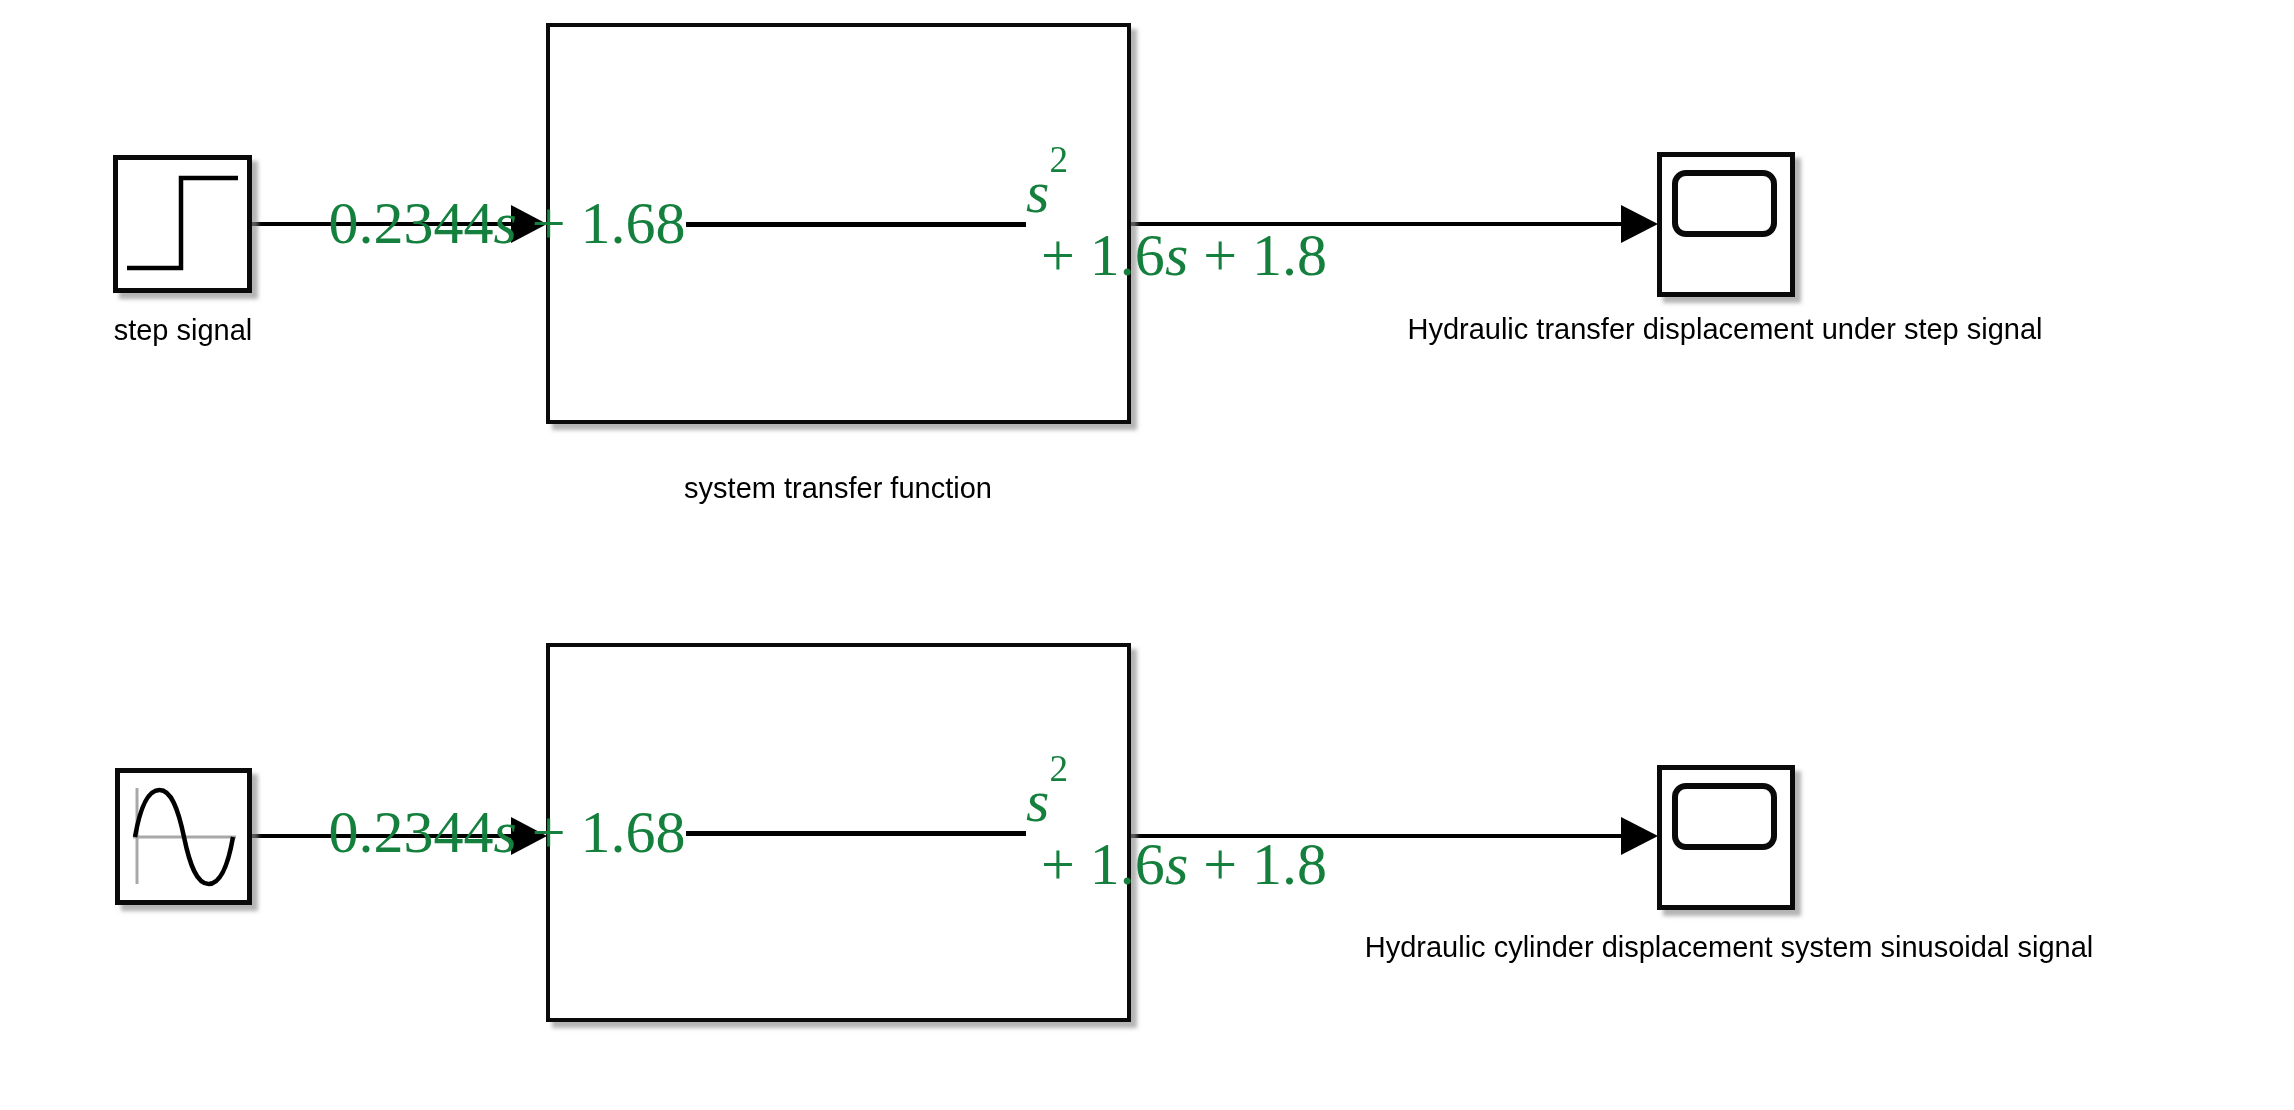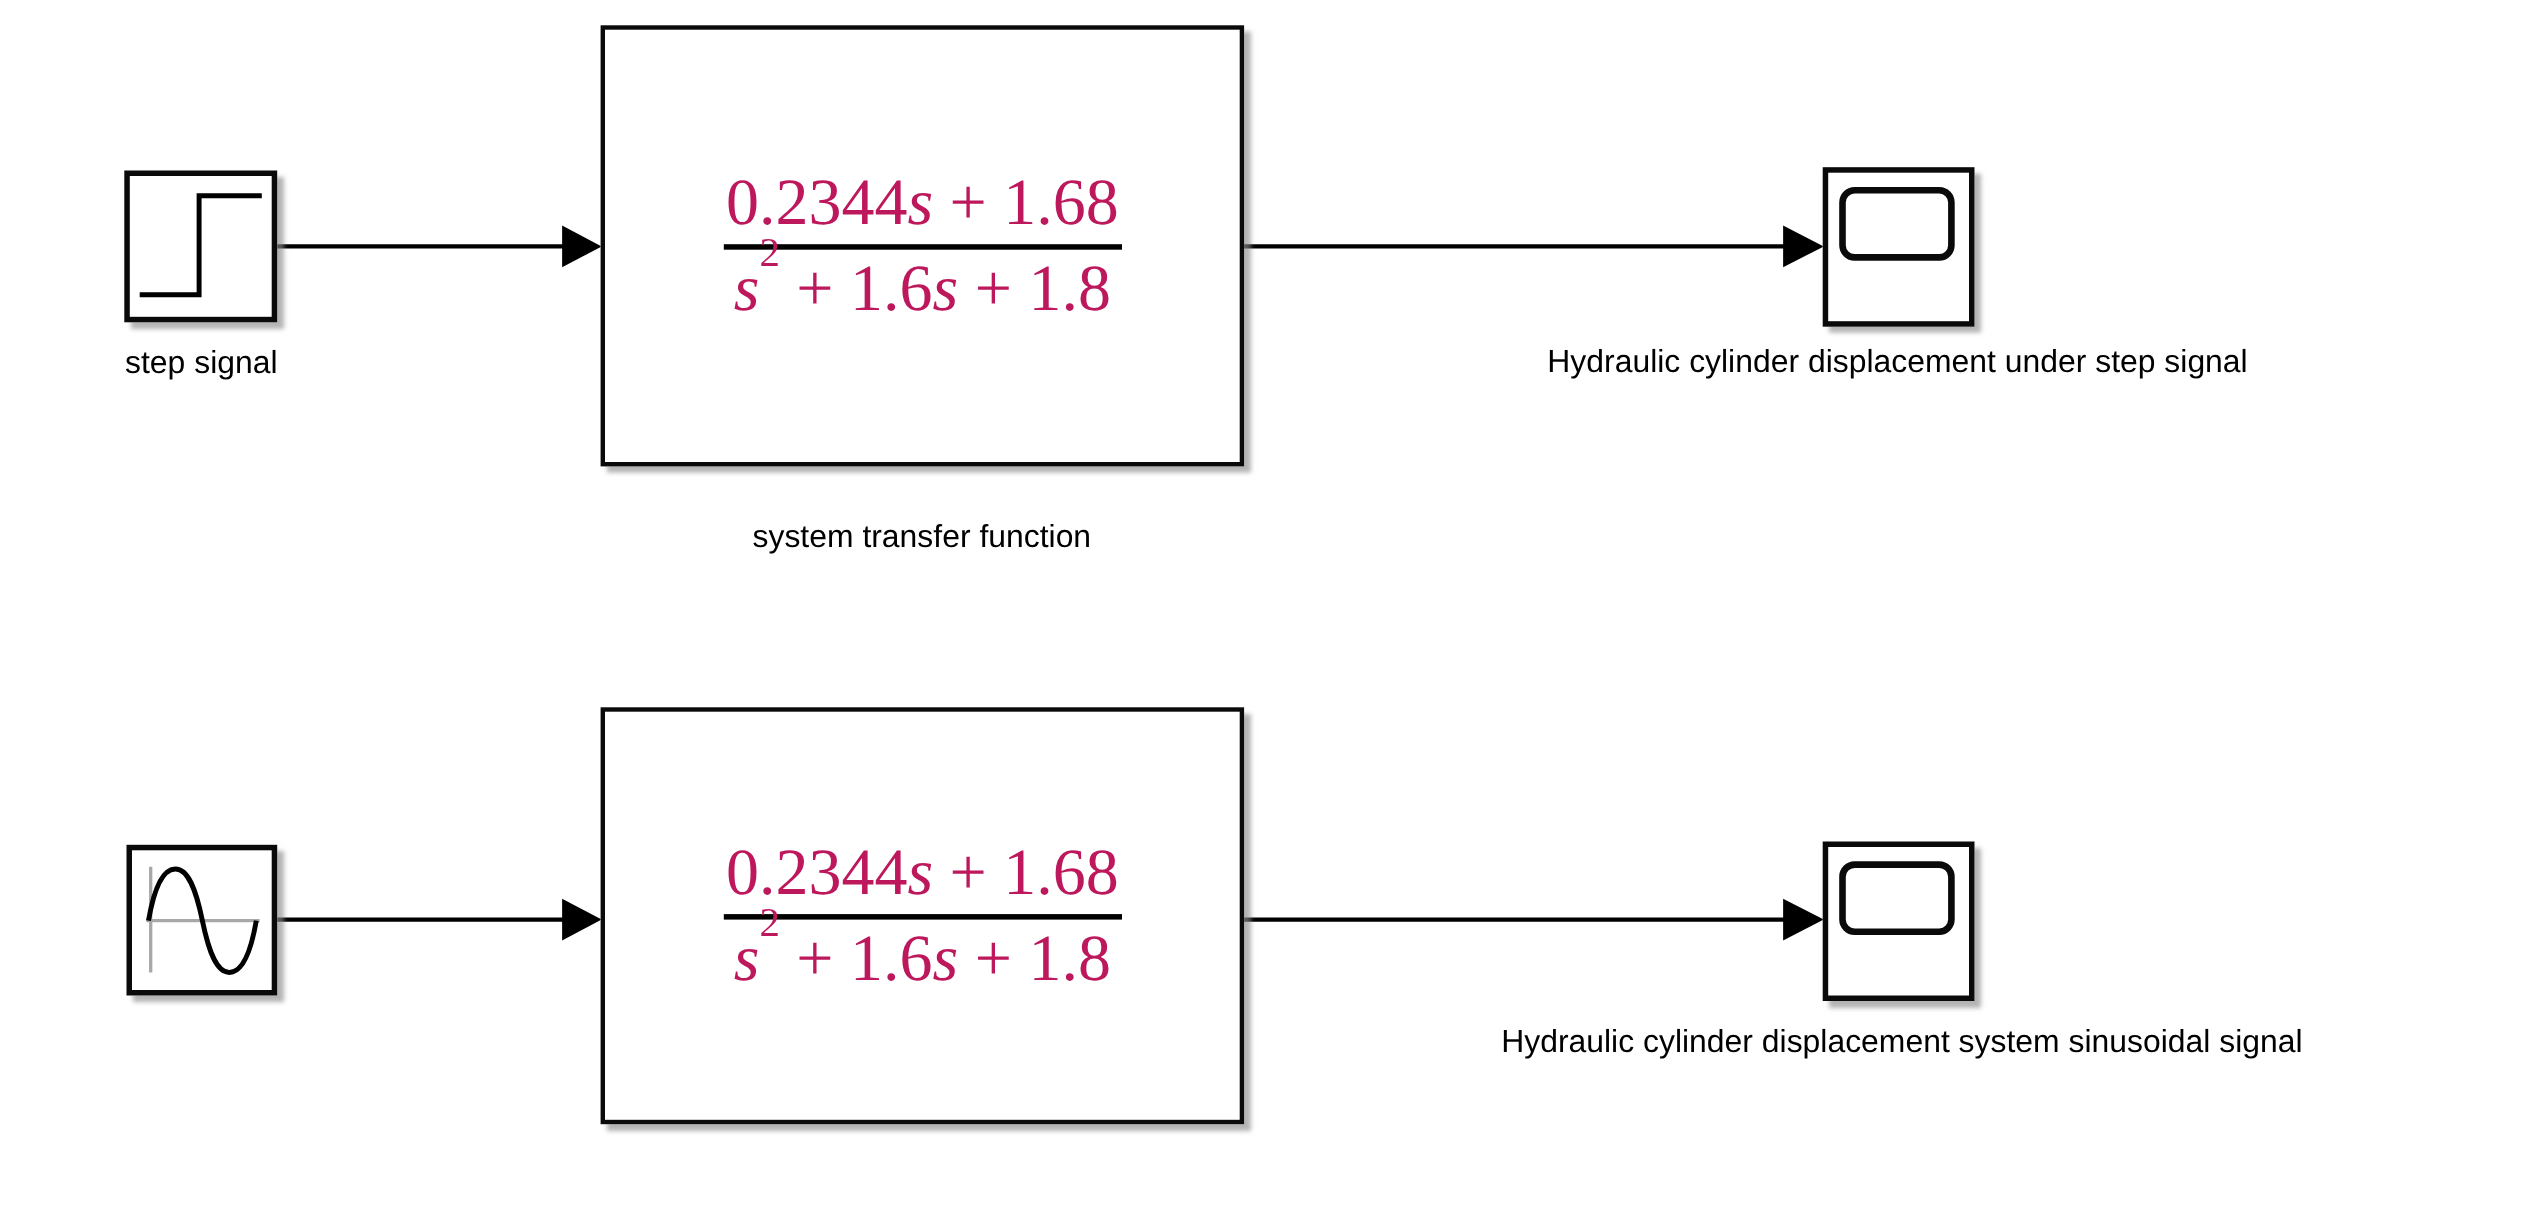--- a/index.html
+++ b/index.html
@@ -32,25 +32,25 @@
     position: absolute;
     left: 10px; top: 13px;
     width: 93px; height: 55px;
     border: 6px solid #0a0a0a;
     border-radius: 14px;
     background: #ffffff;
   }
 
   .frac {
     display: flex;
-    flex-direction: column;
+    flex-direction: row;
     align-items: center;
     font-family: "Liberation Serif", "DejaVu Serif", serif;
     font-size: 60px;
-    color: #be185d;
+    color: #15803d;
     line-height: 1.05;
   }
   .frac .bar { width: 362px; height: 5px; background: #000000; margin: 6px 0 4px 0; }
   .frac span, .frac i { white-space: pre; }
   .frac i { font-style: italic; }
   .frac sup { font-size: 0.62em; position: relative; top: -0.5em; line-height: 0; }
 
   .blk-label {
     position: absolute;
     transform: translateX(-50%);
@@ -96,21 +96,21 @@
       <div class="num"><span>0.2344</span><i>s</i><span> + 1.68</span></div>
       <div class="bar"></div>
       <div class="den"><i>s</i><sup>2</sup><span> + 1.6</span><i>s</i><span> + 1.8</span></div>
     </div>
   </div>
   <div class="blk-label" style="left:838px; top:472px;">system transfer function</div>
 
   <div class="block" style="left:1657px; top:152px; width:138px; height:145px;">
     <div class="scope-screen"></div>
   </div>
-  <div class="blk-label" style="left:1725px; top:313px;">Hydraulic cylinder displacement under step signal</div>
+  <div class="blk-label" style="left:1725px; top:313px;">Hydraulic transfer displacement under step signal</div>
 
   <div class="block" style="left:115px; top:768px; width:137px; height:137px;">
     <svg class="icon" width="127" height="127" viewBox="0 0 127 127" xmlns="http://www.w3.org/2000/svg">
       <line x1="17" y1="15" x2="17" y2="111" stroke="#a8a8a8" stroke-width="3"></line>
       <line x1="13" y1="64" x2="116" y2="64" stroke="#a8a8a8" stroke-width="3"></line>
       <path d="M15,64 C20,35 28,17 39.5,17 C51,17 58,35 64,64 C70,93 77,111 88.5,111 C100,111 108,93 113,64" fill="none" stroke="#000000" stroke-width="4.5"></path>
     </svg>
   </div>
 
   <div class="block tf-block" style="left:546px; top:643px; width:585px; height:379px;">

